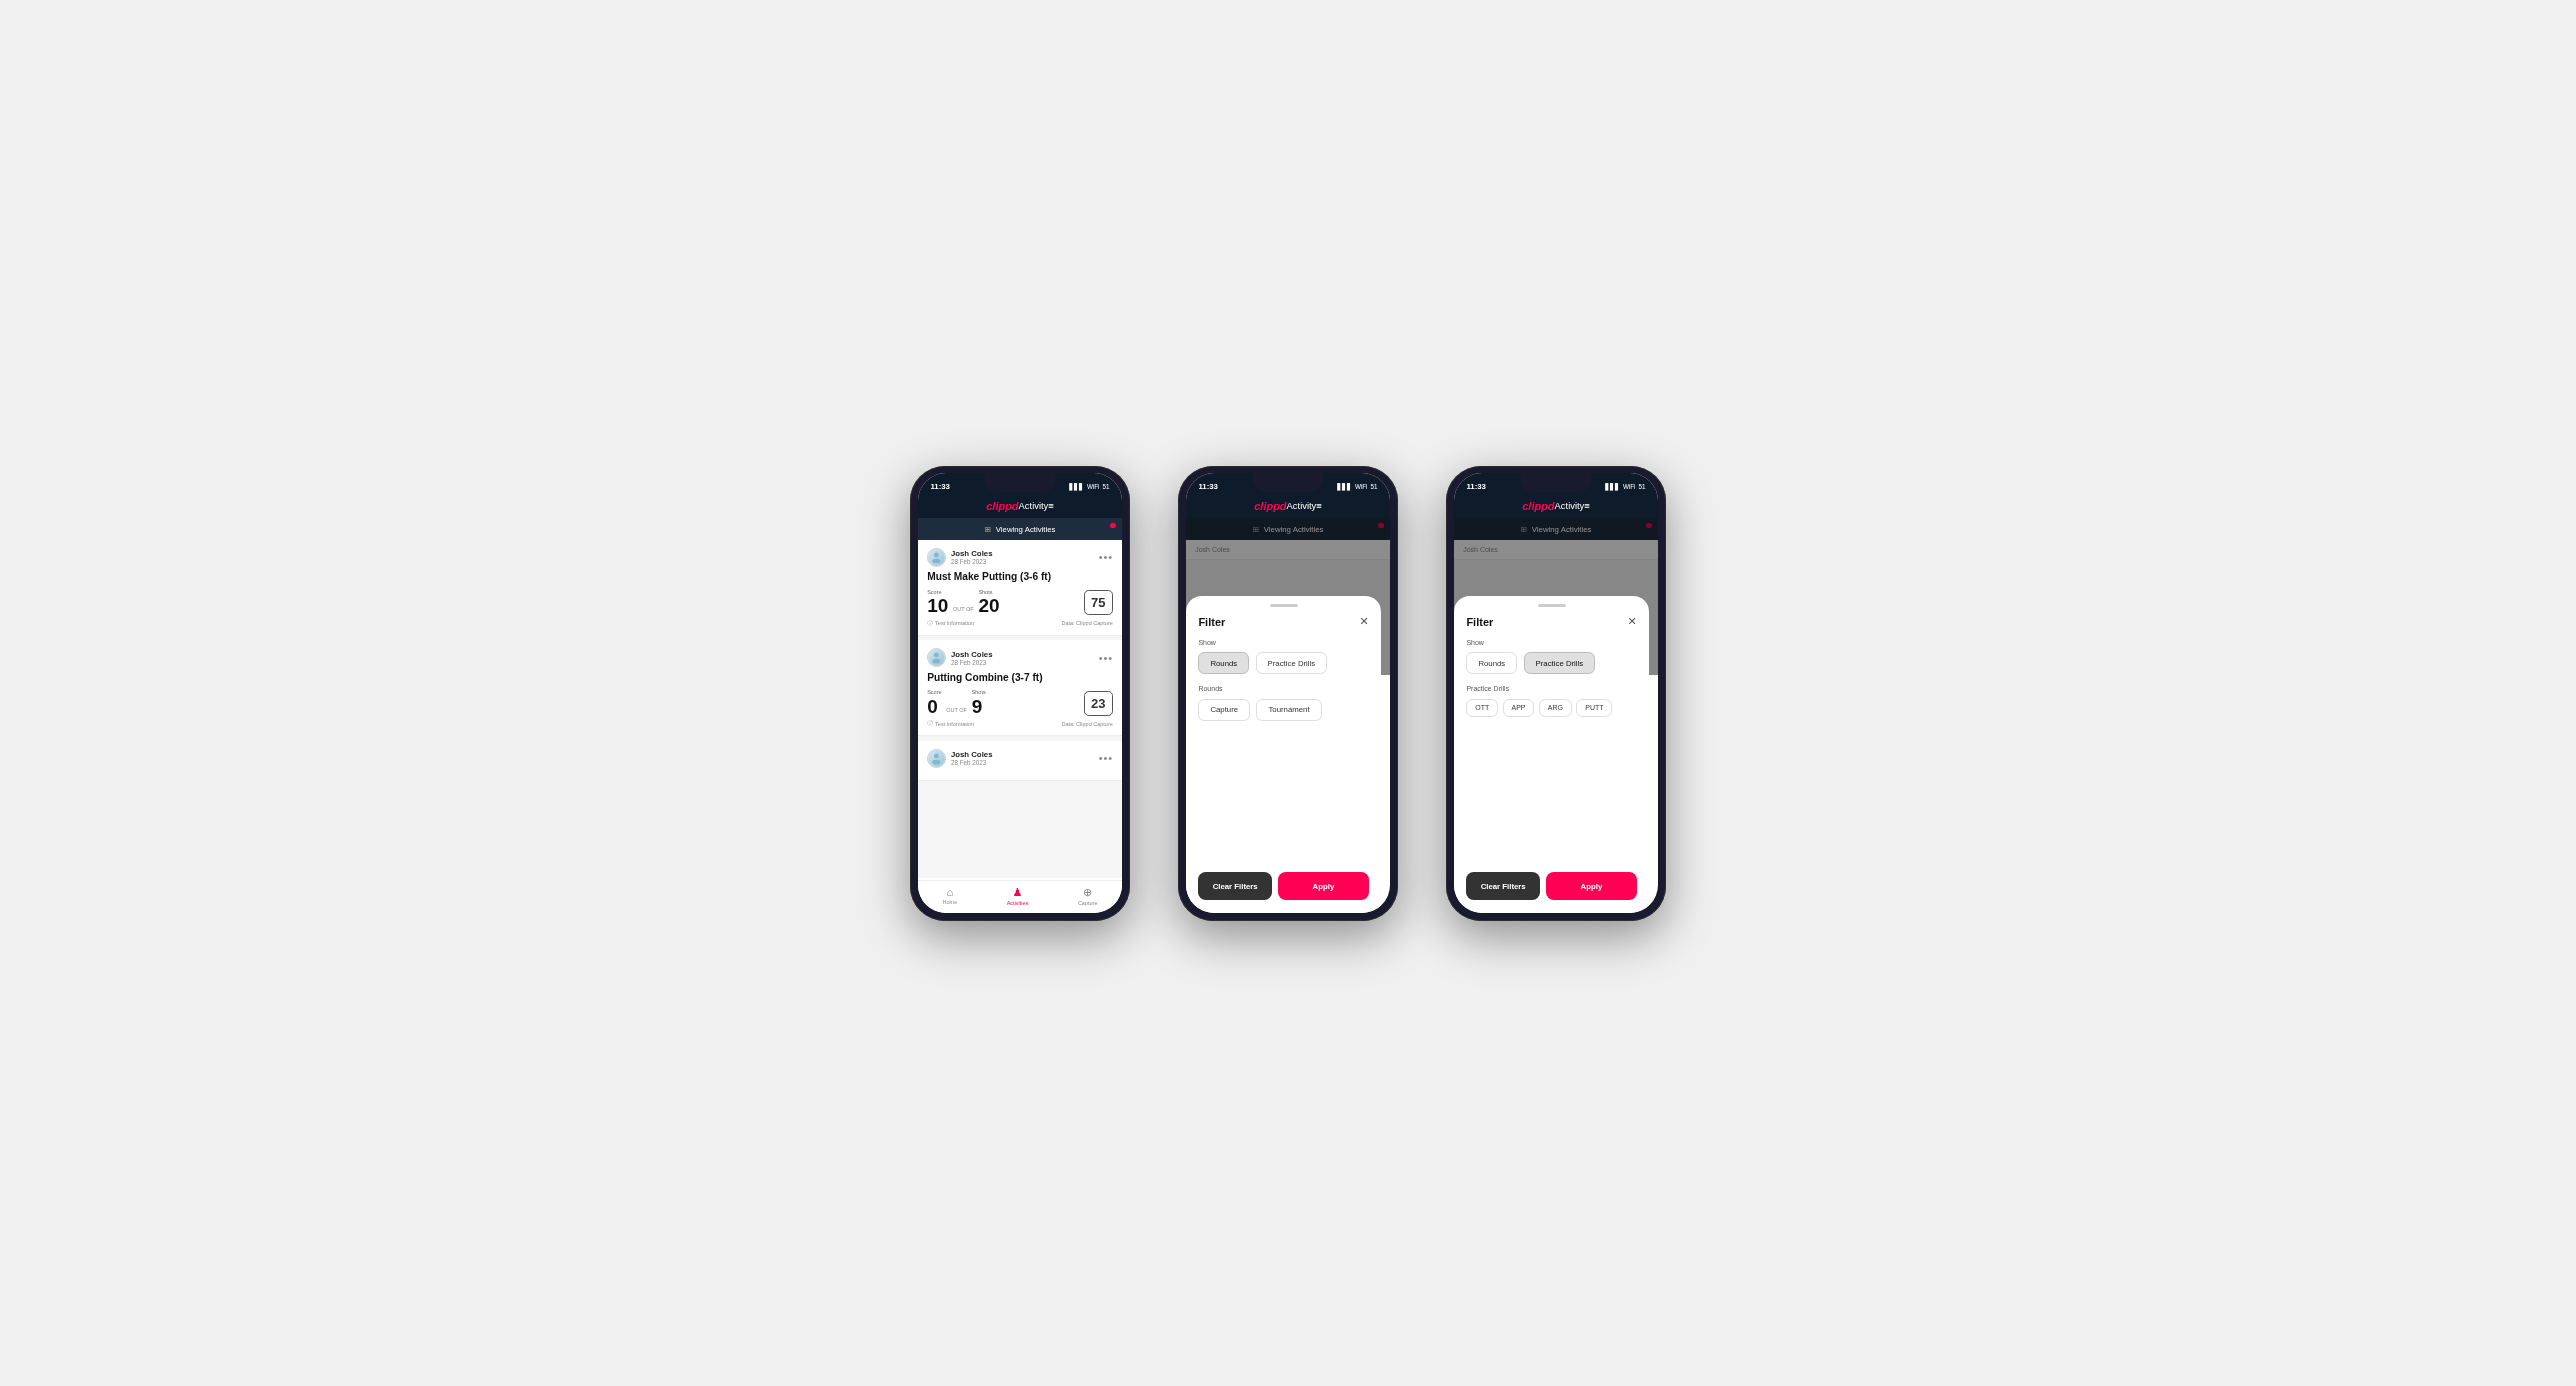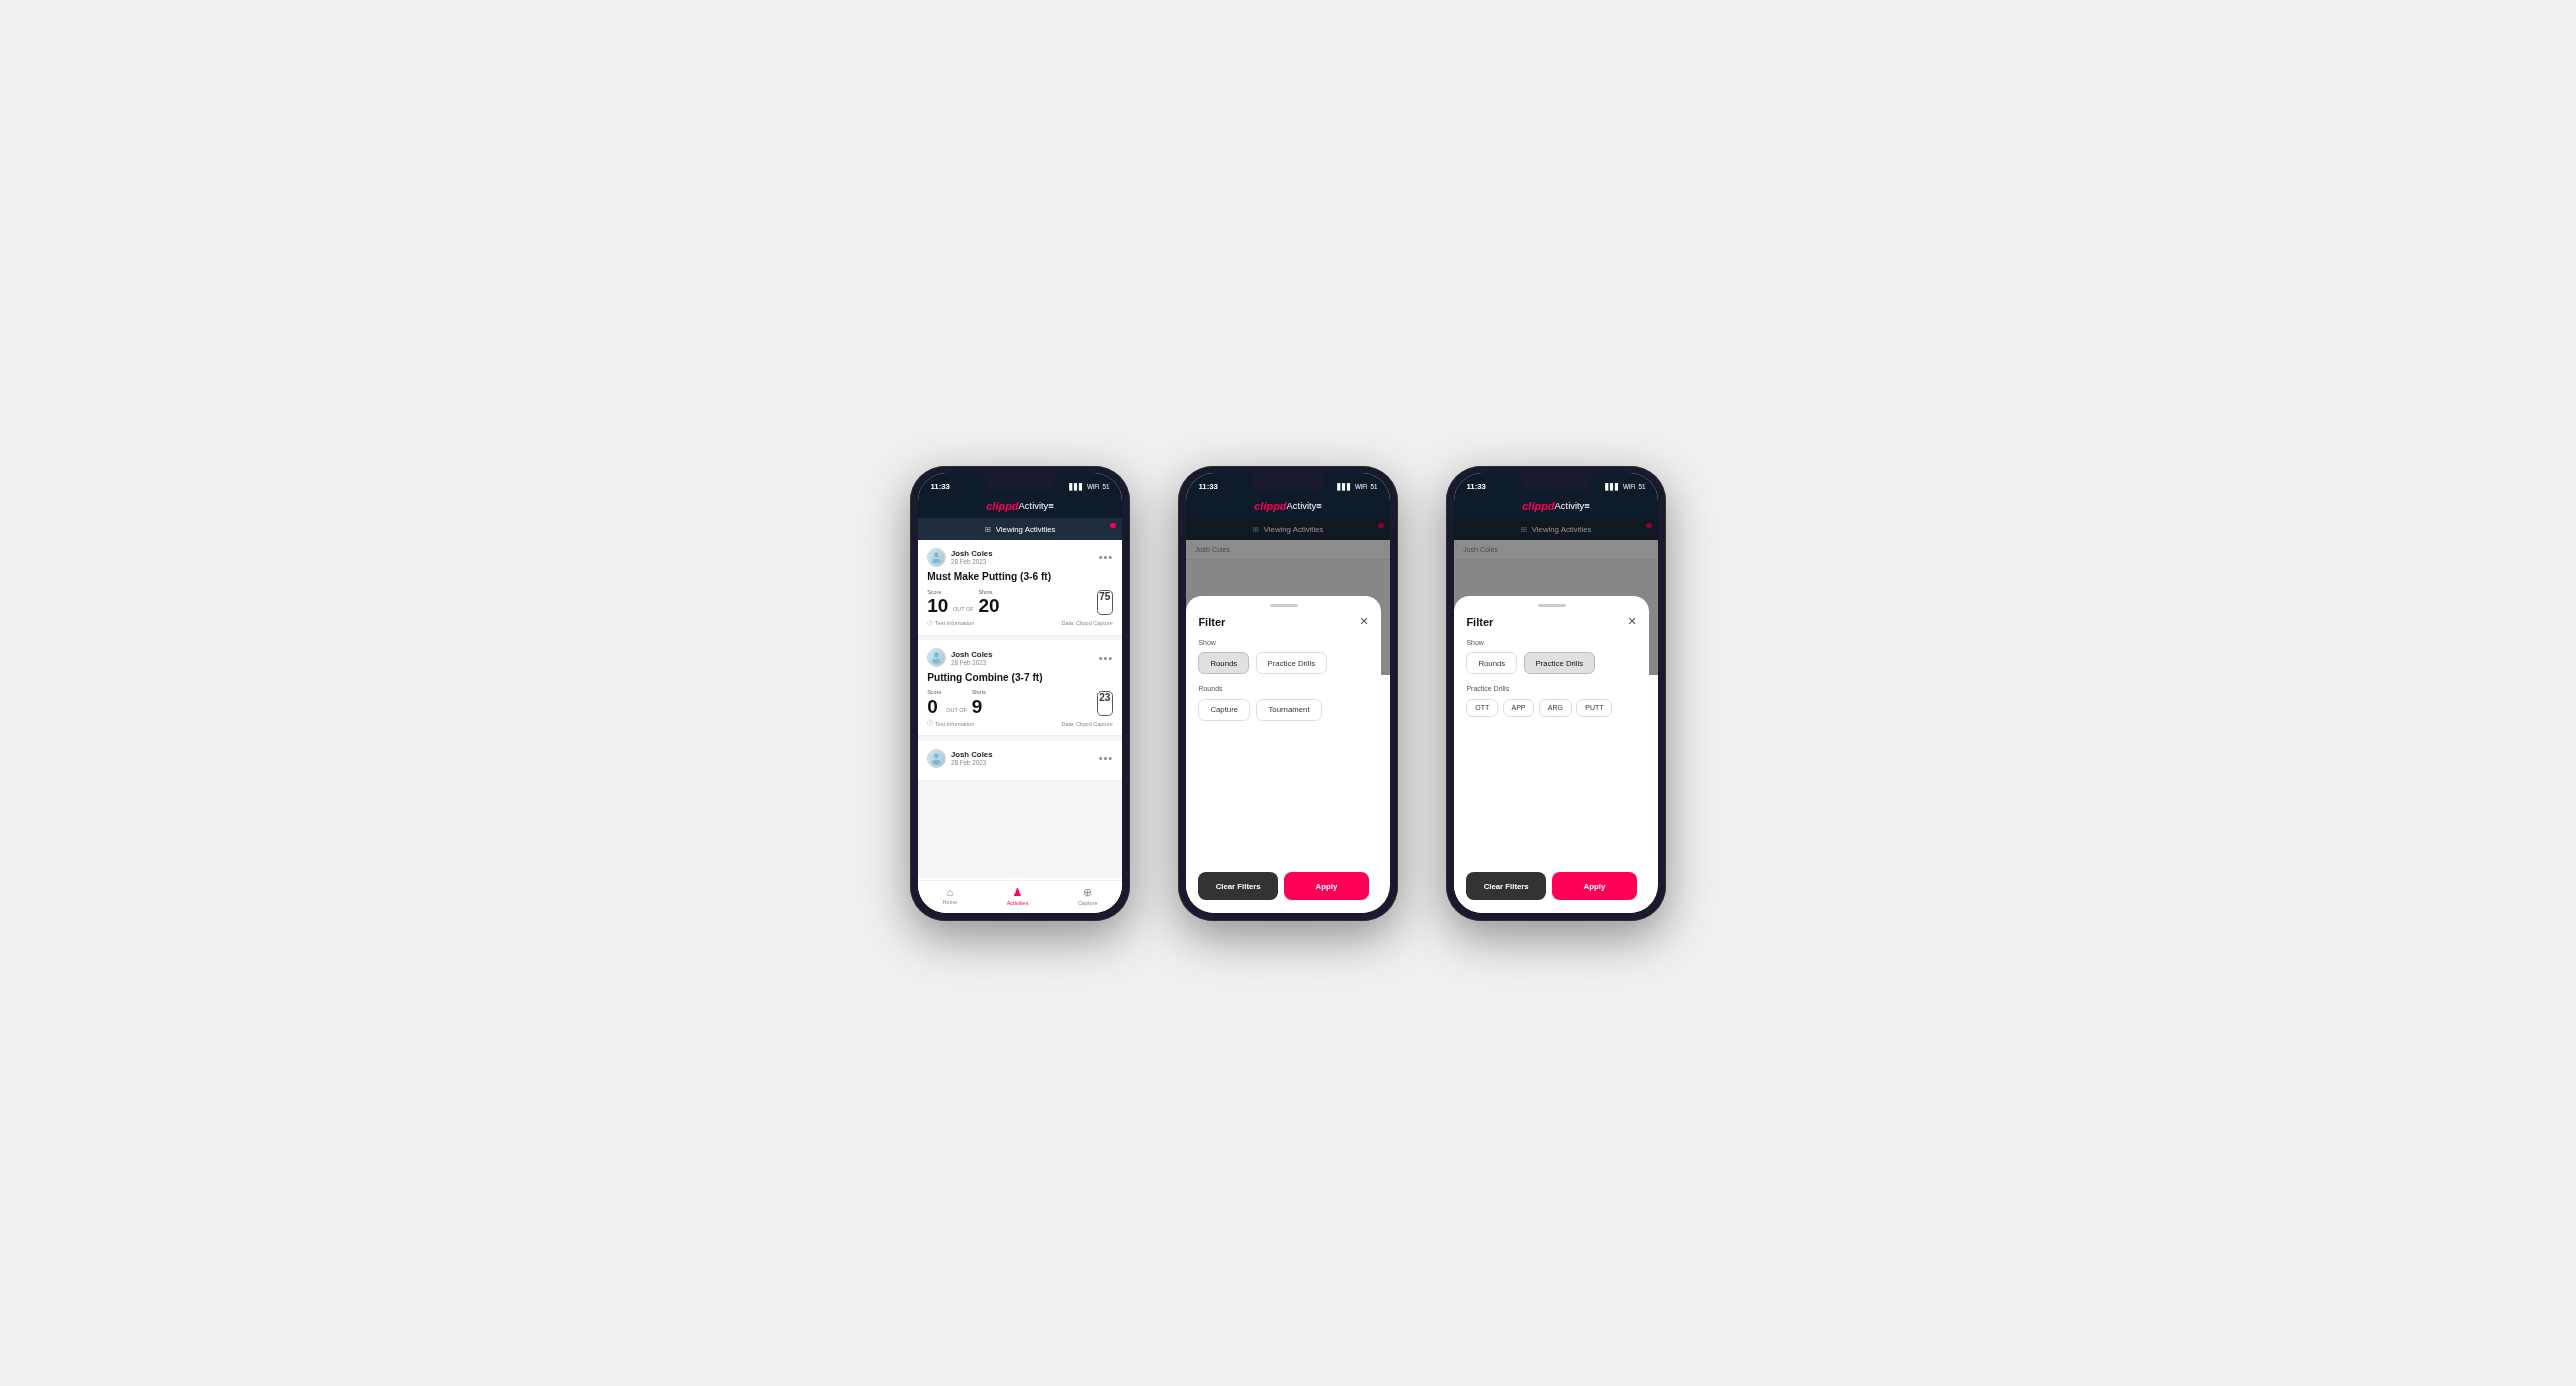--- a/index.html
+++ b/index.html
@@ -230,27 +230,28 @@
 
     .stat-outof {
       font-size: 5.5px;
       color: #888;
       margin-bottom: 3.1px;
       margin-left: 1.6px;
       margin-right: 1.6px;
     }
 
     .shot-quality-badge {
-      width: 16px;
+      width: 29px;
       height: 25px;
       border-radius: 4.7px;
       border: 1.6px solid #555;
       display: flex;
+      align-items: center;
       justify-content: center;
-      font-size: 10px;
+      font-size: 13px;
       font-weight: 700;
       color: #333;
       margin-left: auto;
     }
 
     .card-footer {
       display: flex;
       justify-content: space-between;
       align-items: center;
     }
@@ -379,21 +380,21 @@
       position: absolute;
       bottom: 12.6px;
       left: 12.6px;
       right: 12.6px;
       display: flex;
       gap: 6.3px;
     }
 
     .btn-clear {
       flex: 1;
-      padding: 7px;
+      padding: 1px;
       background: #333;
       color: #fff;
       border: none;
       border-radius: 7.8px;
       font-size: 7.8px;
       font-weight: 600;
       cursor: pointer;
     }
 
     .btn-apply {

